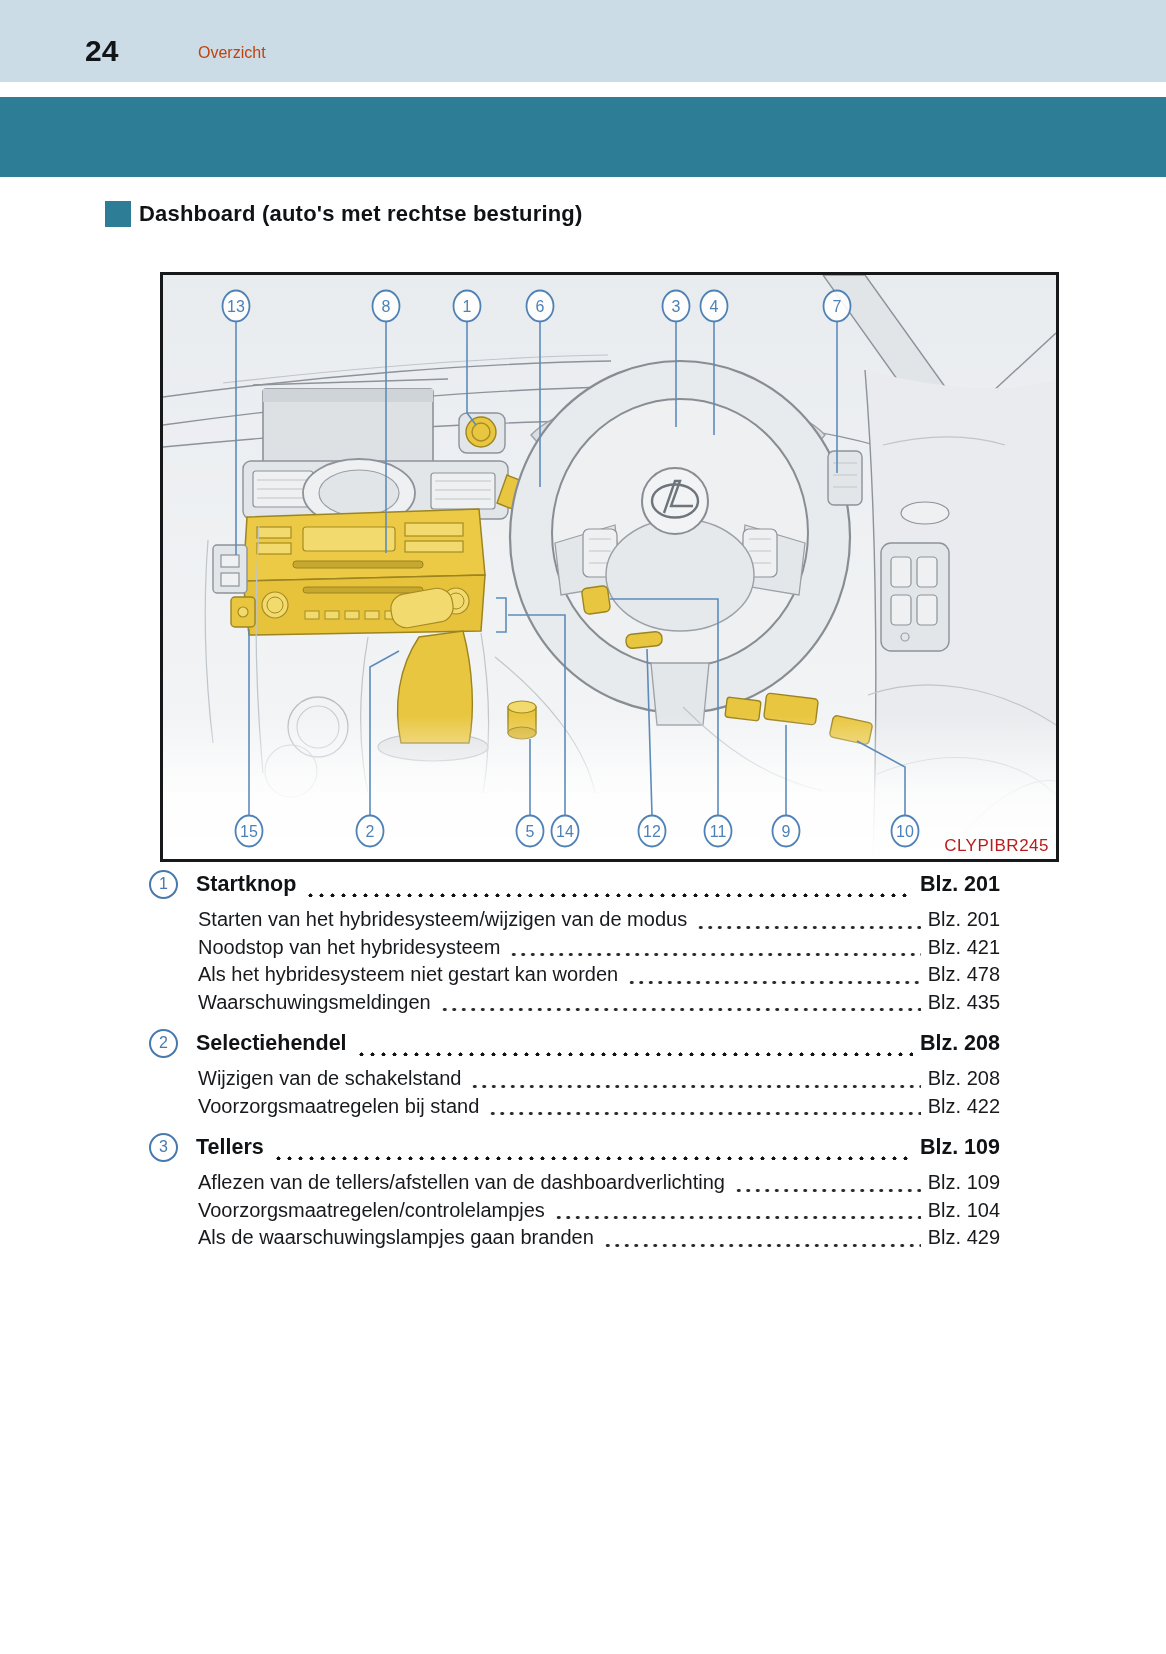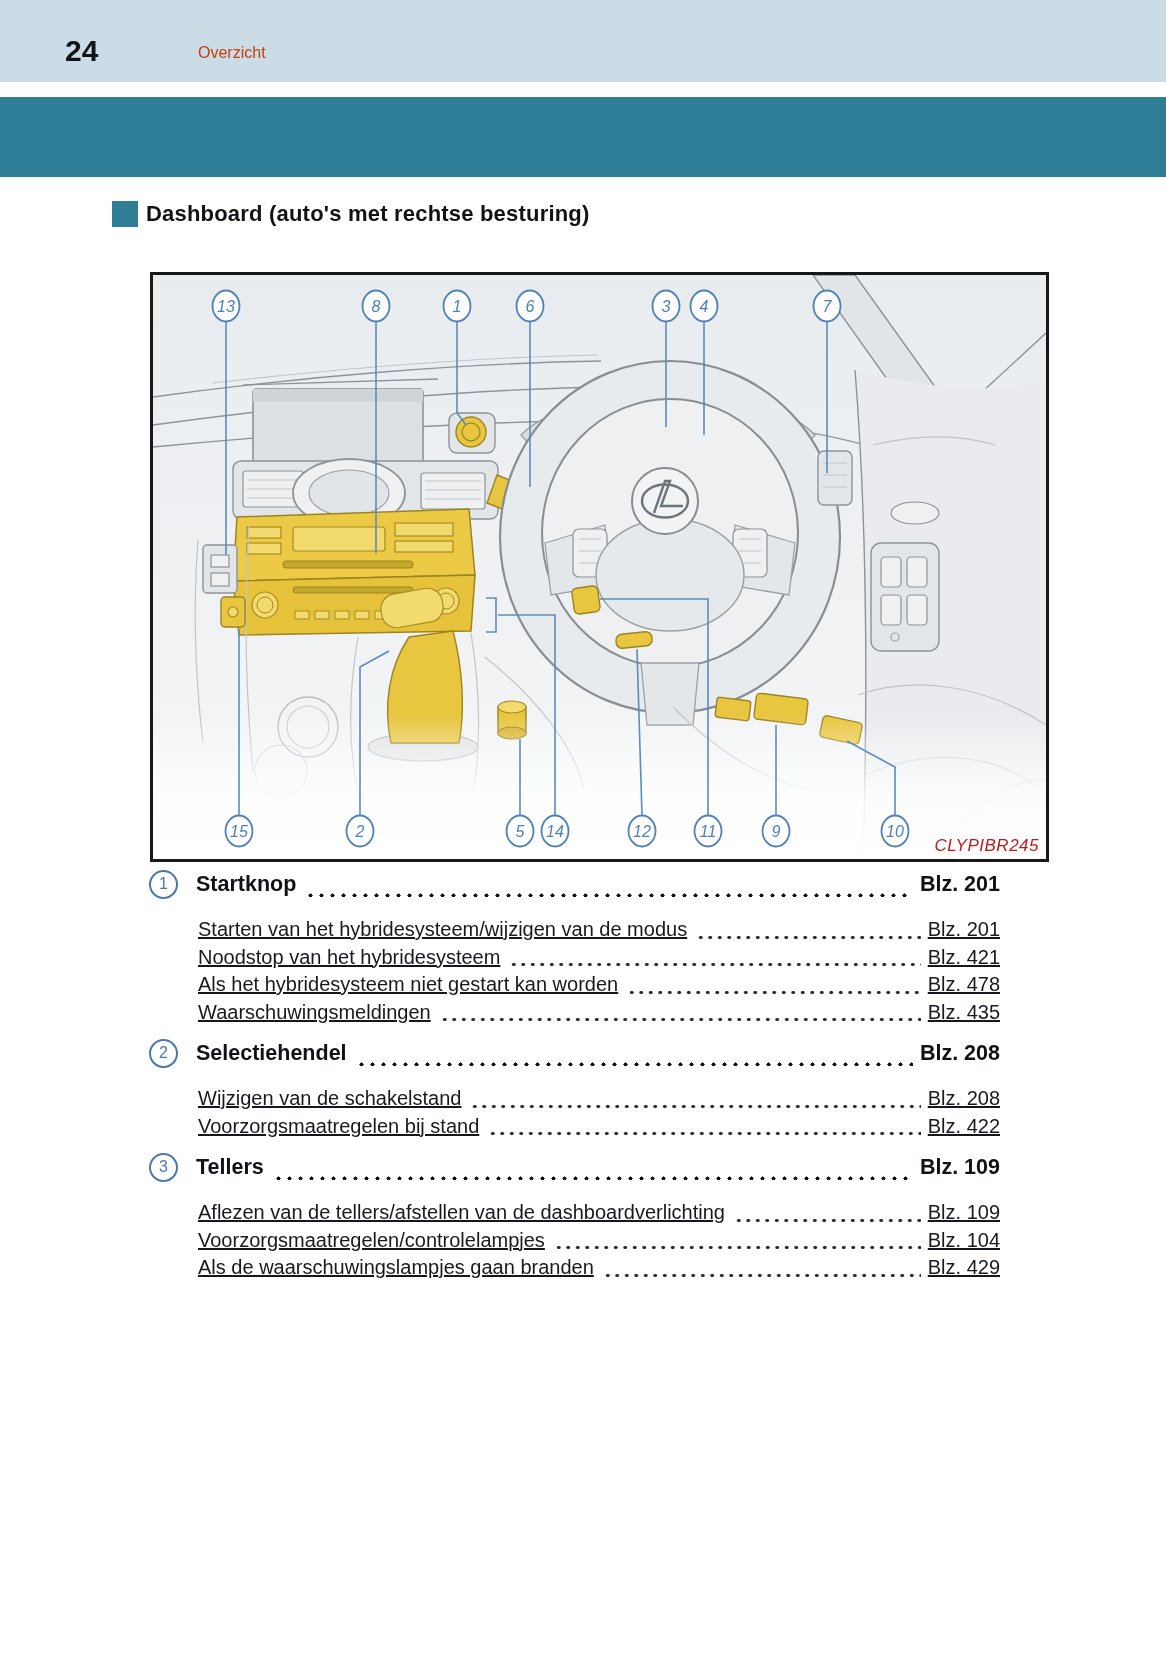--- a/index.html
+++ b/index.html
@@ -1,32 +1,32 @@
 <!DOCTYPE html>
 <html><head>
 <meta charset="utf-8">
 <style>
   html,body{margin:0;padding:0;background:#ffffff;}
   .page{position:relative;width:1166px;height:1654px;background:#ffffff;overflow:hidden;
         font-family:"Liberation Sans", sans-serif;color:#15181b;}
 
   
   .band-light{position:absolute;left:0;top:0;width:1166px;height:82px;background:#ccdce6;}
-  .page-num{position:absolute;left:65px;top:34px;font-size:30px;font-weight:700;color:#121518;}
+  .page-num{position:absolute;left:85px;top:34px;font-size:30px;font-weight:700;color:#121518;}
   .page-section{position:absolute;left:198px;top:44px;font-size:16px;font-weight:500;color:#c2410c;}
   .band-teal{position:absolute;left:0;top:97px;width:1166px;height:80px;background:#2e7d97;}
 
   
-  .heading{position:absolute;left:112px;top:201px;display:flex;align-items:center;}
+  .heading{position:absolute;left:105px;top:201px;display:flex;align-items:center;}
   .heading .bullet{width:26px;height:26px;background:#2e7d97;margin-right:8px;flex:0 0 auto;}
   .heading-title{font-size:22px;font-weight:700;color:#101315;letter-spacing:.2px;}
 
   
-  .figure{position:absolute;left:150px;top:272px;width:893px;height:584px;
-          border:3px solid #161819;box-sizing:content-box;background:#f1f3f5;font-style:italic;}
+  .figure{position:absolute;left:160px;top:272px;width:893px;height:584px;
+          border:3px solid #161819;box-sizing:content-box;background:#f1f3f5;}
   .figure svg{display:block;}
   .fig-code{position:absolute;right:7px;bottom:3px;font-size:17px;color:#b91c1c;letter-spacing:.5px;}
   .leader{fill:none;stroke:#5d8cbc;stroke-width:1.6;}
   .callout-circle{fill:rgba(255,255,255,.88);stroke:#4e82b6;stroke-width:1.8;}
   .callout-num{fill:#4e82b6;font-size:16px;font-family:"Liberation Sans",sans-serif;text-anchor:middle;}
   .sk{stroke:#8d939a;stroke-width:1.4;fill:none;}
   .sk-light{stroke:#bfc5ca;stroke-width:1.2;fill:none;}
   .yel{fill:#e9c63f;stroke:#9c8420;stroke-width:1.4;}
   .yel-hi{fill:#f2da6e;stroke:#a68c22;stroke-width:1.2;}
   .gfill{fill:#e3e6e9;stroke:#8d939a;stroke-width:1.4;}
@@ -34,21 +34,21 @@
 
   
   .toc{position:absolute;left:149px;top:866px;width:851px;}
   .toc-item{margin-bottom:9px;}
   .toc-title-row{display:flex;align-items:baseline;font-size:21.5px;font-weight:700;line-height:36px;color:#101315;}
   .toc-num{flex:0 0 auto;display:inline-flex;align-items:center;justify-content:center;
            width:29px;height:29px;border:2px solid #4879ad;border-radius:50%;
            color:#4879ad;font-size:16px;font-weight:400;margin-right:18px;
            align-self:center;box-sizing:border-box;}
   .toc-sub-row{display:flex;align-items:baseline;font-size:20px;font-weight:400;line-height:27.5px;color:#17191c;}
-  .subs{margin-top:14px;padding-left:49px;text-decoration:underline;}
+  .subs{margin-top:4px;padding-left:49px;}
   .dots{flex:1 1 auto;align-self:flex-end;height:5px;margin:0 7px 5px 9px;
         background-image:radial-gradient(circle,#26282a 1.6px,transparent 1.9px);
         background-size:9.5px 5px;background-repeat:repeat-x;background-position:0 1px;}
   .toc-title-row .dots{background-image:radial-gradient(circle,#101315 1.9px,transparent 2.2px);
         background-size:11px 5px;margin-bottom:5px;}
   .pref{flex:0 0 auto;white-space:nowrap;}
 </style>
 </head>
 <body>
 

